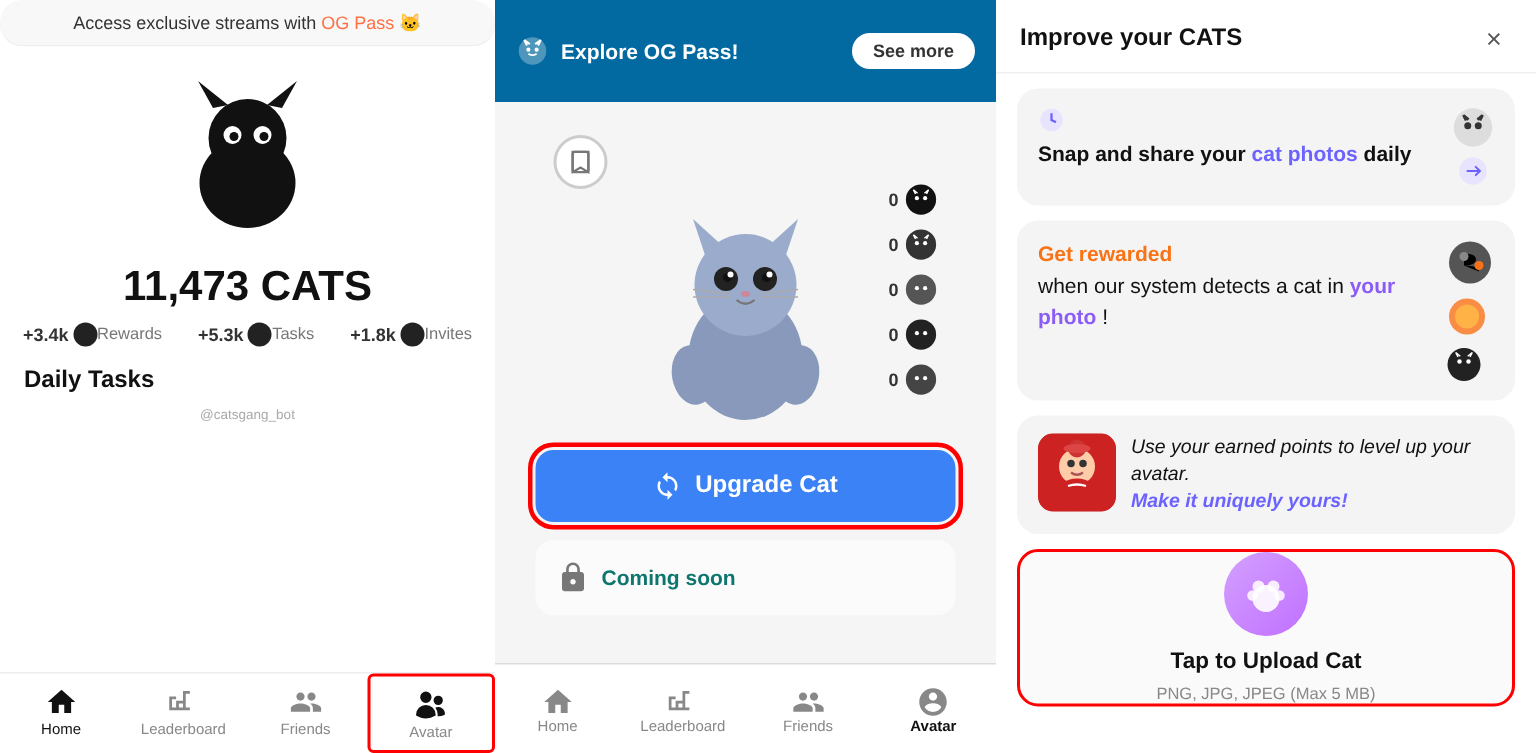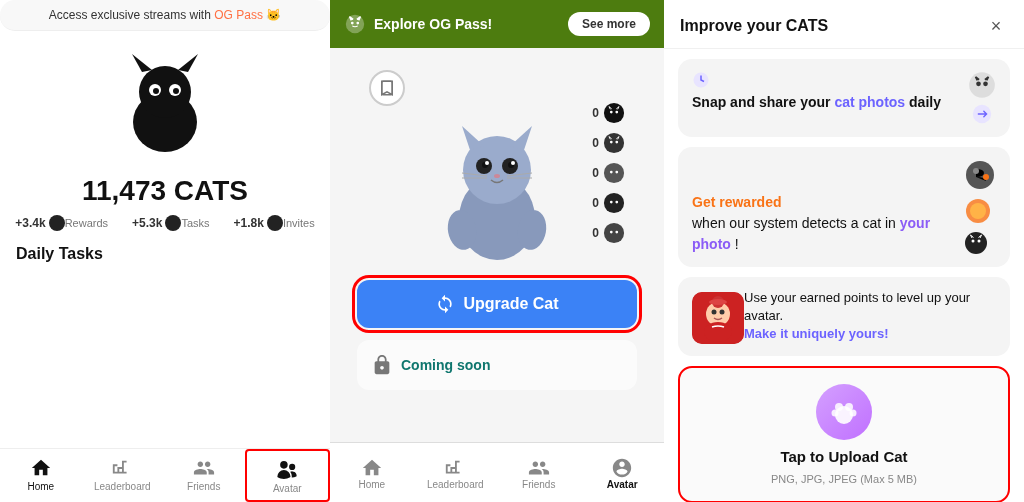--- a/index.html
+++ b/index.html
@@ -172,25 +172,25 @@
       background: #f5f5f5;
       display: flex;
       flex-direction: column;
       align-items: center;
       position: relative;
       overflow: hidden;
     }
 
     .explore-banner {
       width: 100%;
-      background: #4d7c0f;
+      background: #0369a1;
       display: flex;
       align-items: center;
       justify-content: space-between;
-      padding: 12px 14px;
+      padding: 22px 14px;
     }
     .explore-left {
       display: flex;
       align-items: center;
       gap: 8px;
       color: white;
       font-size: 14px;
       font-weight: 600;
     }
     .see-more-btn {
@@ -339,29 +339,30 @@
     .reward-card {
       background: #f4f4f4;
       border-radius: 14px;
       padding: 12px 14px;
       display: flex;
       align-items: flex-start;
       gap: 10px;
     }
     .reward-text {
       flex: 1;
-      margin-top: 33px;
     }
 
     .avatar-card {
       background: #f4f4f4;
       border-radius: 14px;
       padding: 12px 14px;
       display: flex;
-      align-items: flex-end;
+      align-items: flex-start;
+      gap: 10px;
+      font-style: italic;
     }
     .avatar-img {
       width: 52px;
       height: 52px;
       border-radius: 10px;
       overflow: hidden;
       background: #cc3333;
       display: flex;
       align-items: center;
       justify-content: center;
@@ -374,21 +375,20 @@
       line-height: 1.4;
     }
     .avatar-text span.blue-link {
       color: #6c63ff;
       font-weight: 700;
     }
 
     .upload-card {
       border: 2px solid red;
       border-radius: 14px;
-      padding: 16px;
       display: flex;
       flex-direction: column;
       align-items: center;
       gap: 8px;
       background: #fafafa;
       cursor: pointer;
     }
     .paw-icon-circle {
       width: 56px;
       height: 56px;
@@ -455,20 +455,21 @@
         <span>+1.8k</span>
         <span class="stat-icon-small"></span>
       </div>
       <span>Invites</span>
     </div>
   </div>
 
   <div class="daily-tasks-title">Daily Tasks</div>
 
 
+  <div class="small-label">@catsgang_bot</div>
 
   <div class="bottom-nav">
     <div class="nav-item active">
       <svg class="nav-icon" viewBox="0 0 24 24">
         <path d="M10 20v-6h4v6h5v-8h3L12 3 2 12h3v8z" fill="#111"></path>
       </svg>
       <span>Home</span>
     </div>
     <div class="nav-item">
       <svg class="nav-icon" viewBox="0 0 24 24">

